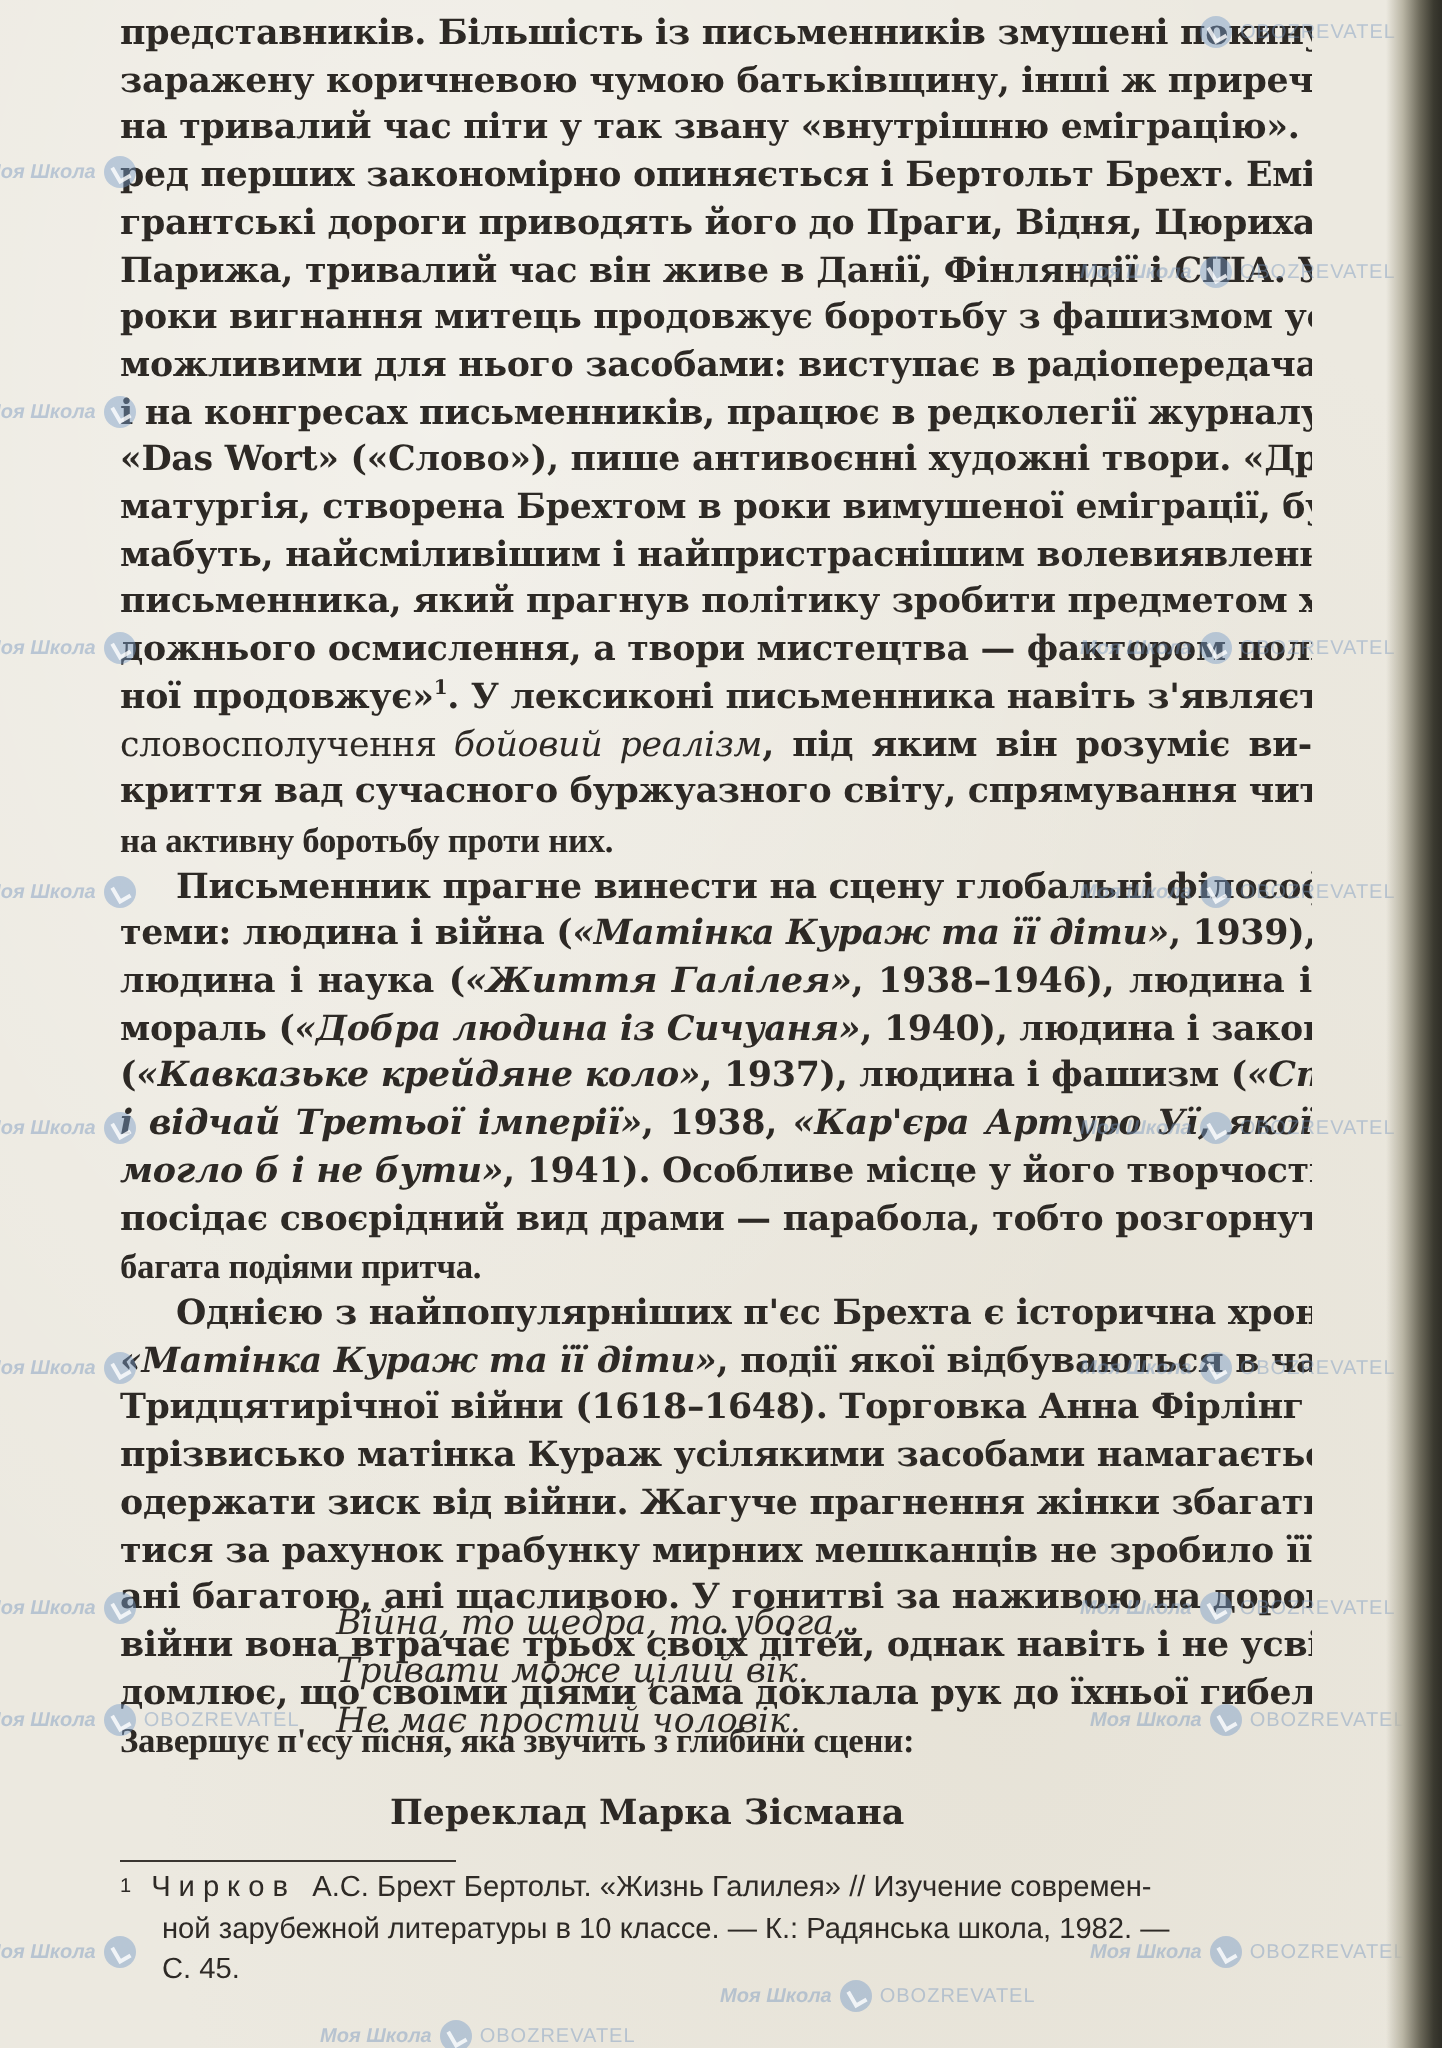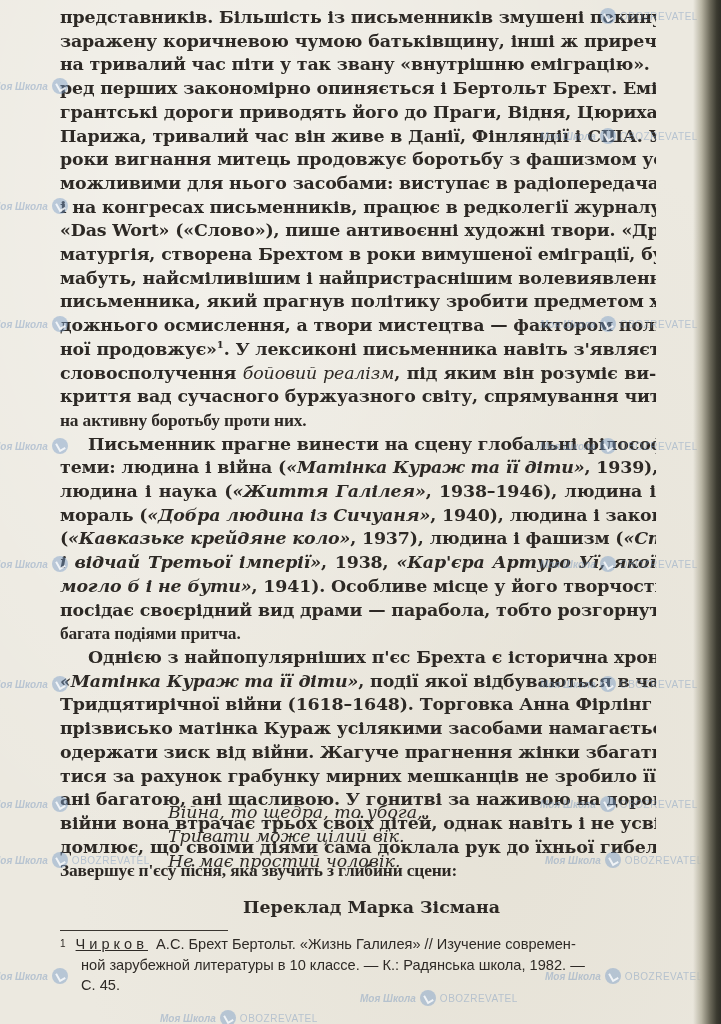--- a/index.html
+++ b/index.html
@@ -30,32 +30,32 @@
   .line { display:block; text-align:justify; text-align-last:justify; white-space:nowrap; overflow:hidden; }
   .line.last { text-align-last:left;font-family:Liberation Serif, serif; }
   .it { font-style:italic; font-weight:normal; }
   .bi { font-style:italic; font-weight:bold; }
   sup { font-size:10px; line-height:0; }
   .poem {
     position:absolute; left:168px; top:800px; font-style:italic; font-weight:normal;
     font-size:17.4px; line-height:24.3px; color:#2d2925;
   }
   .translator {
-    position:absolute; left:195px; top:897px; font-weight:bold; font-size:17.4px; color:#2d2925;margin-left:48px;
+    position:absolute; left:195px; top:897px; font-weight:bold; font-size:17.4px; color:#2d2925;
   }
   .fn-rule {
     position:absolute; left:60px; top:930px; width:168px; height:0; border-top:1.5px solid #3a3631;
   }
   .footnote {
     position:absolute; left:60px; top:934px; width:600px;
     font-family:"Liberation Sans", sans-serif; font-size:14.6px; line-height:20.5px; color:#2e2a26;
   }
   .footnote .fn-line { display:block; white-space:nowrap; }
   .fn-num { font-size:10px; vertical-align:top; margin-right:10px; margin-left:0; }
-  .author { letter-spacing:4px;text-decoration:underline; }
+  .author { letter-spacing:4px; }
   .wm {
     position:absolute; display:flex; align-items:center; gap:4px;
     color:rgba(120,150,190,0.45); font-family:"Liberation Sans", sans-serif;
     font-size:10px; pointer-events:none; white-space:nowrap;
   }
   .wm .logo {
     width:16px; height:16px; border-radius:50%; background:rgba(120,155,200,0.45);
     display:inline-block; position:relative;
   }
   .wm .logo::after {
@@ -81,21 +81,21 @@
       <span class="line">Парижа, тривалий час він живе в Данії, Фінляндії і США. У</span>
       <span class="line">роки вигнання митець продовжує боротьбу з фашизмом усіма</span>
       <span class="line">можливими для нього засобами: виступає в радіопередачах</span>
       <span class="line">і на конгресах письменників, працює в редколегії журналу</span>
       <span class="line">«Das Wort» («Слово»), пише антивоєнні художні твори. «Дра-</span>
       <span class="line">матургія, створена Брехтом в роки вимушеної еміграції, була,</span>
       <span class="line">мабуть, найсміливішим і найпристраснішим волевиявленням</span>
       <span class="line">письменника, який прагнув політику зробити предметом ху-</span>
       <span class="line">дожнього осмислення, а твори мистецтва — фактором політич-</span>
       <span class="line"><span>ної продовжує»</span><sup>1</sup><span>. У лексиконі письменника навіть з'являється</span></span>
-      <span class="line"><span style="font-weight:bold">словосполучення </span><span class="it">бойовий реалізм</span><span>, під яким він розуміє ви-</span></span>
+      <span class="line"><span style="font-weight:normal">словосполучення </span><span class="it">бойовий реалізм</span><span>, під яким він розуміє ви-</span></span>
       <span class="line">криття вад сучасного буржуазного світу, спрямування читача</span>
       <span class="line last">на активну боротьбу проти них.</span>
     </p>
 
     <p>
       <span class="line" style="padding-left:28px;box-sizing:border-box">Письменник прагне винести на сцену глобальні філософські</span>
       <span class="line"><span>теми: людина і війна (</span><span class="bi">«Матінка Кураж та її діти»</span><span>, 1939),</span></span>
       <span class="line"><span>людина і наука (</span><span class="bi">«Життя Галілея»</span><span>, 1938–1946), людина і</span></span>
       <span class="line"><span>мораль (</span><span class="bi">«Добра людина із Сичуаня»</span><span>, 1940), людина і закон</span></span>
       <span class="line"><span>(</span><span class="bi">«Кавказьке крейдяне коло»</span><span>, 1937), людина і фашизм (</span><span class="bi">«Страх</span></span>

